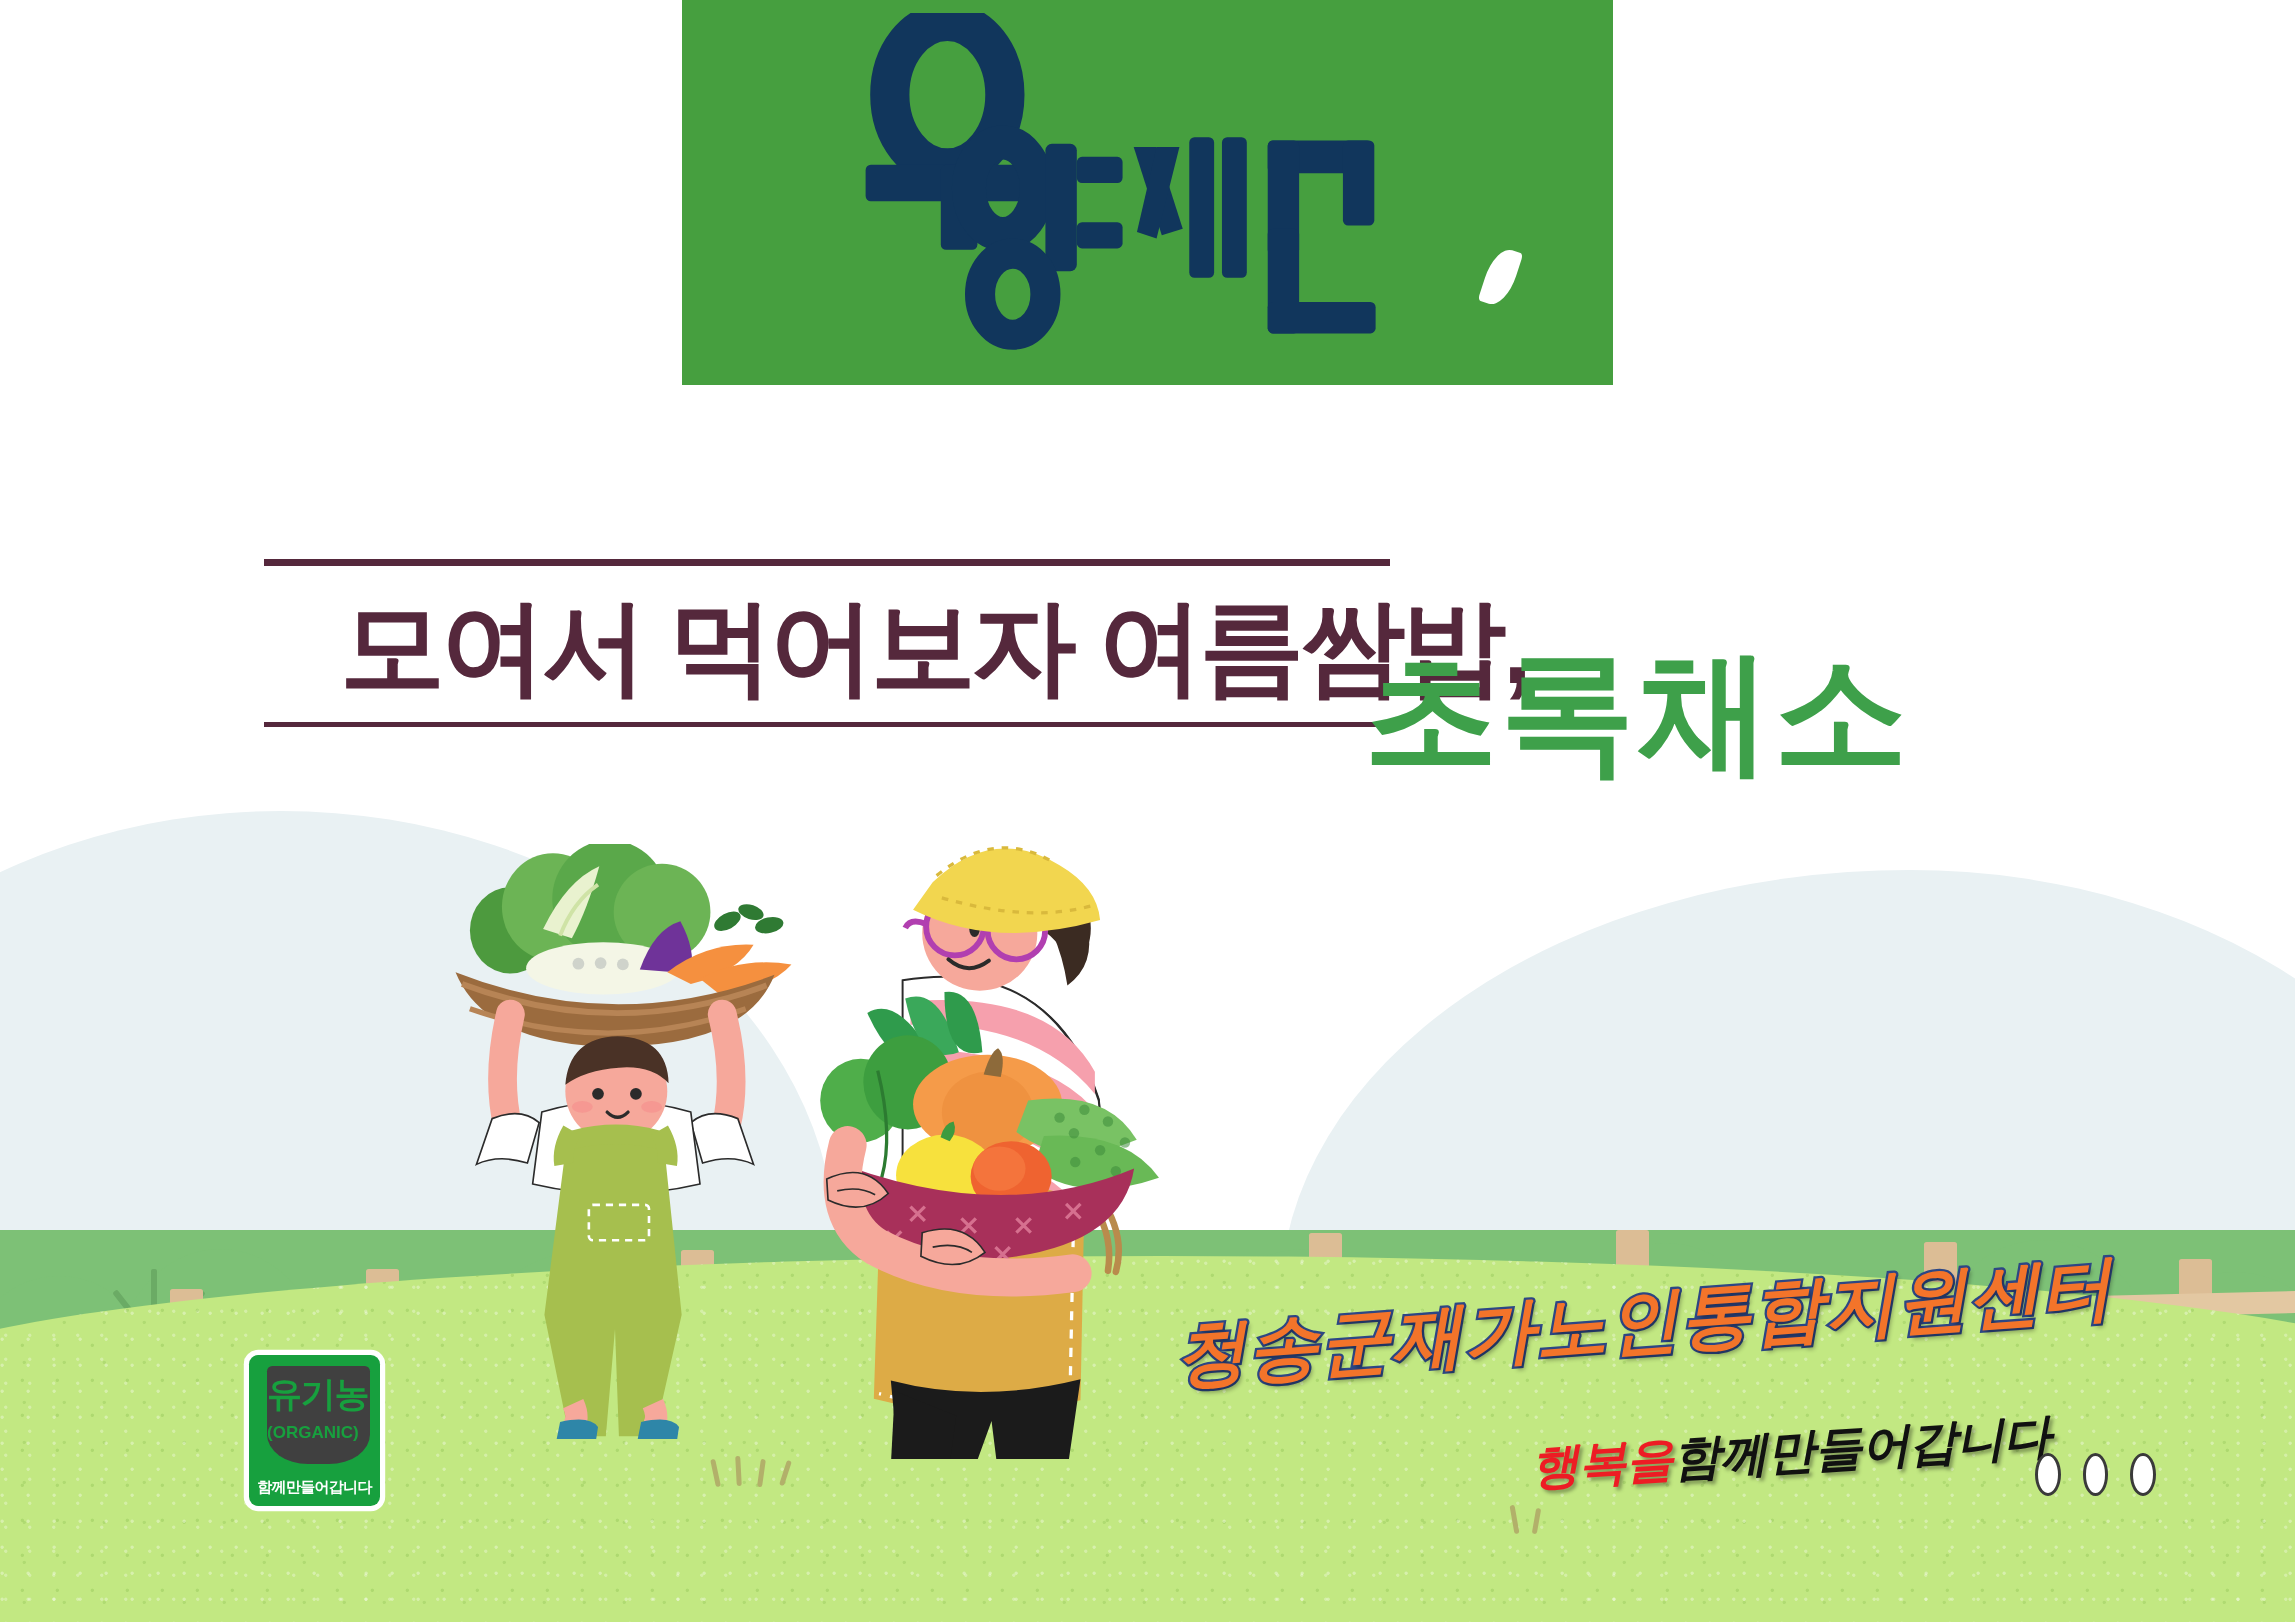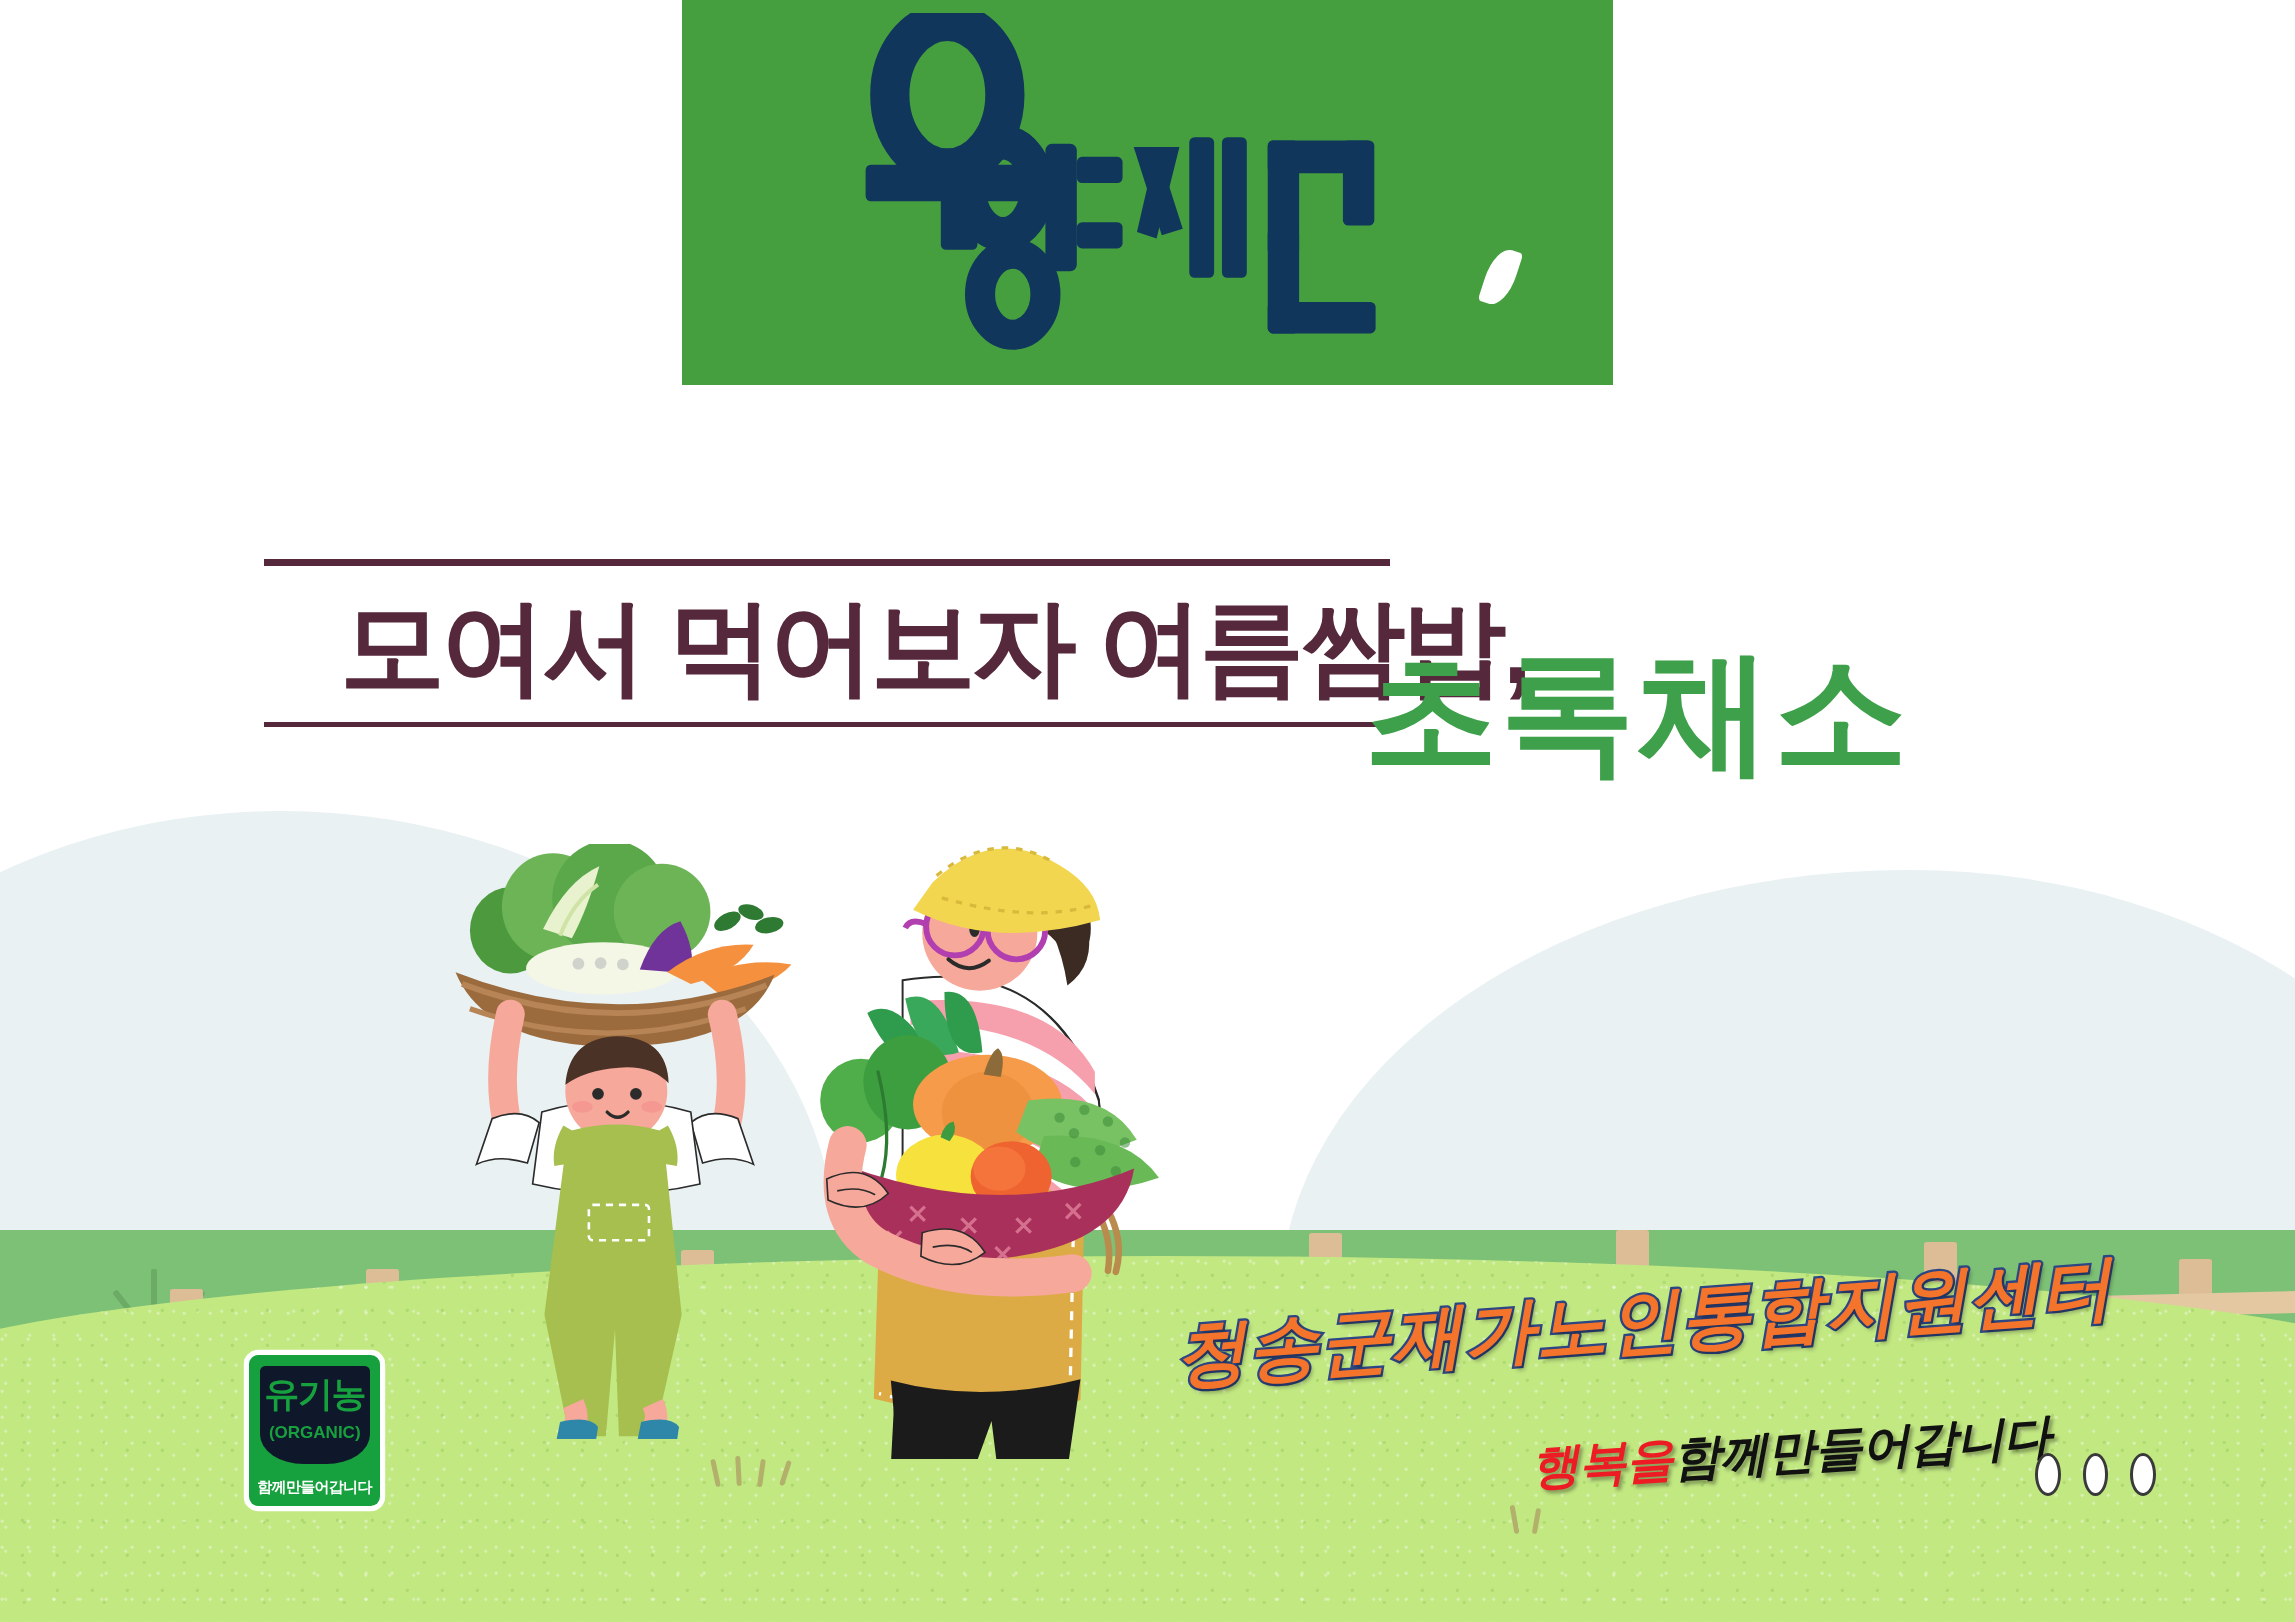--- a/index.html
+++ b/index.html
@@ -192,27 +192,26 @@
     left: 249px;
     top: 1355px;
     width: 131px;
     height: 151px;
     background: #17a03e;
     border-radius: 9.2px;
     box-shadow: 0 0 0 5.2px #ffffff;
   }
   .badge-inner {
     position: absolute;
-    left: 11px;
+    left: 18px;
     top: 10.5px;
     right: 10.5px;
     height: 98px;
-    background: #0f172a;
+    background: #404040;
     border-radius: 5.2px 5.2px 40% 40% / 5.2px 5.2px 30% 30%;
-    text-align: center;
   }
   .badge-ko {
     color: #17a03e;
     font-size: 35px;
     font-weight: 700;
     line-height: 56px;
     letter-spacing: -1.3px;
   }
   .badge-en {
     color: #17a03e;

